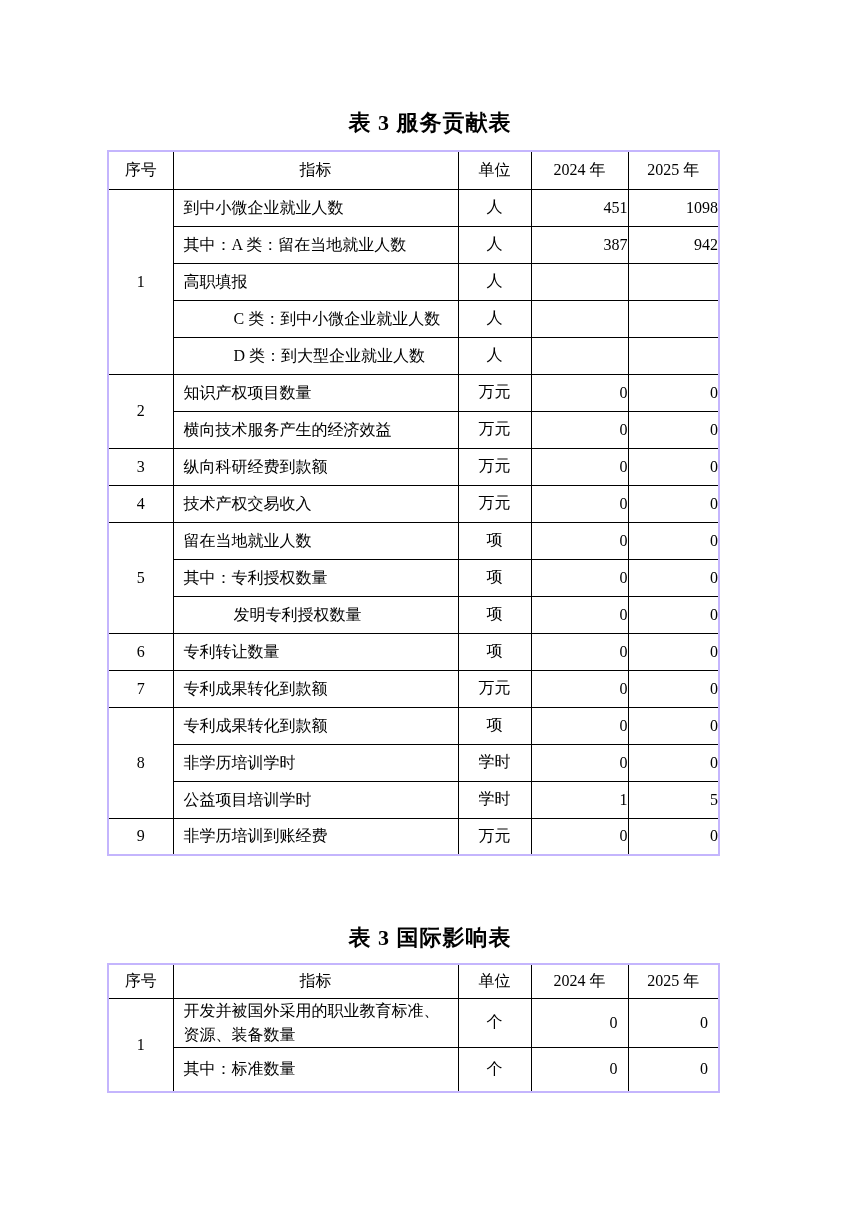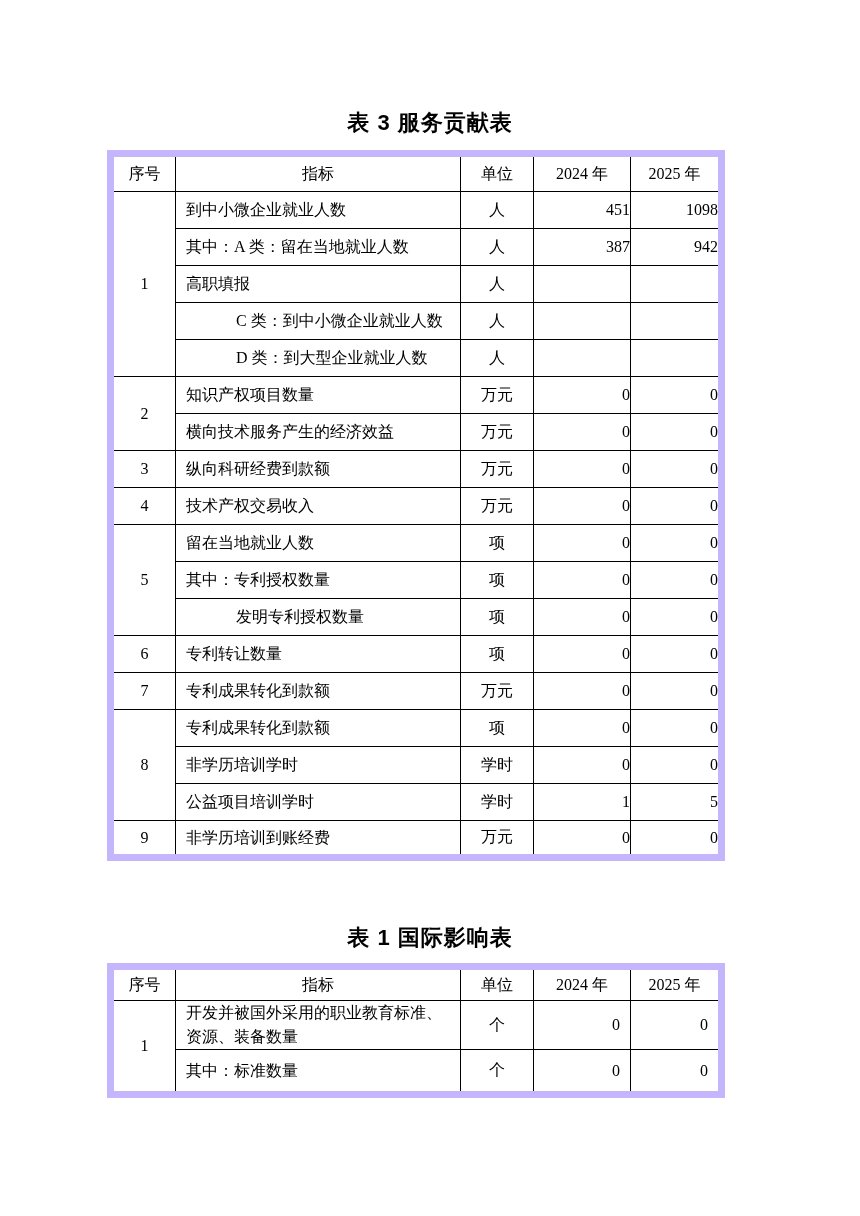--- a/index.html
+++ b/index.html
@@ -13,34 +13,34 @@
     color: #000;
     overflow: hidden;
   }
   .table-title {
     position: absolute;
     left: 0;
     width: 860px;
     text-align: center;
     font-size: 22px;
     font-weight: bold;
-    font-family: Liberation Sans, sans-serif;
+    font-family: Liberation Serif, serif;
     letter-spacing: 1px;
   }
   #t3-title { top: 108px; }
   #t4-title { top: 923px; }
 
   .doc-table {
     position: absolute;
     left: 107px;
     border-collapse: collapse;
     table-layout: fixed;
     width: 611px;
     font-size: 16px;
-    border: 7px solid #c4b5fd;
+    border: 2px solid #c4b5fd;
     padding-left: 32px;
   }
   #table3 { top: 150px; }
   #table4 { top: 963px; }
 
   .doc-table th, .doc-table td {
     border: 1px solid #000;
     padding: 0;
     vertical-align: middle;
     font-weight: normal;
@@ -212,21 +212,21 @@
         <tr>
           <td class="no-cell" rowspan="1">9</td>
           <td class="ind-cell">非学历培训到账经费</td>
           <td class="unit-cell">万元</td>
           <td class="val-cell">0</td>
           <td class="val-cell">0</td>
         </tr>
       </tbody>
   </table>
 
-  <div class="table-title" id="t4-title">表 1 国际影响表</div>
+  <div class="table-title" id="t4-title">表 3 国际影响表</div>
 
   <table class="doc-table" id="table4">
     <colgroup>
       <col style="width:65px">
         <col style="width:285px">
         <col style="width:73px">
       <col style="width:97px">
         <col style="width:91px">
     </colgroup>
     <thead>

